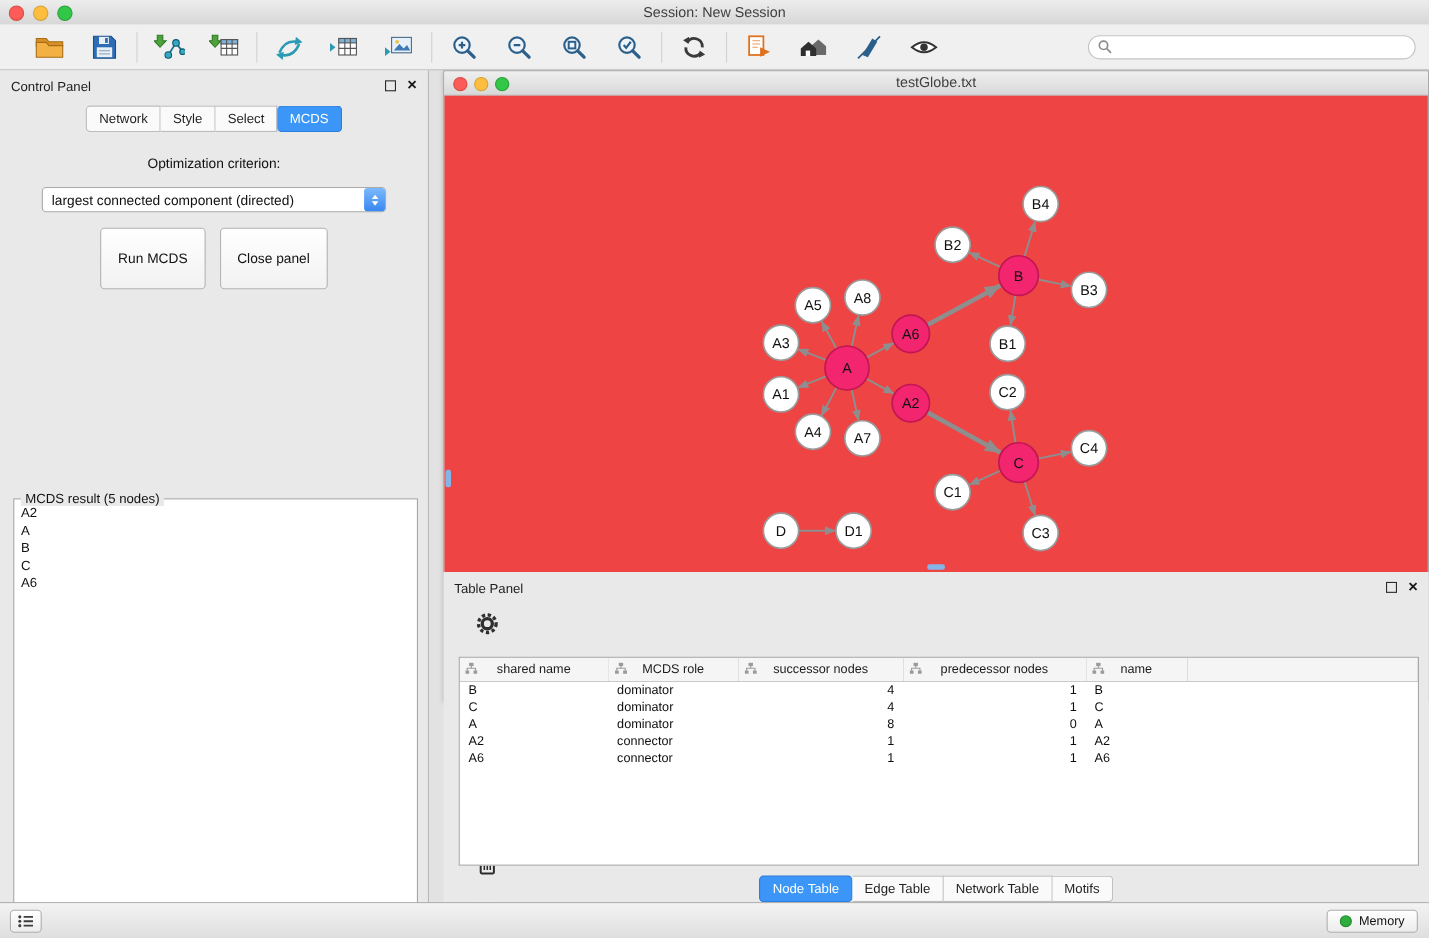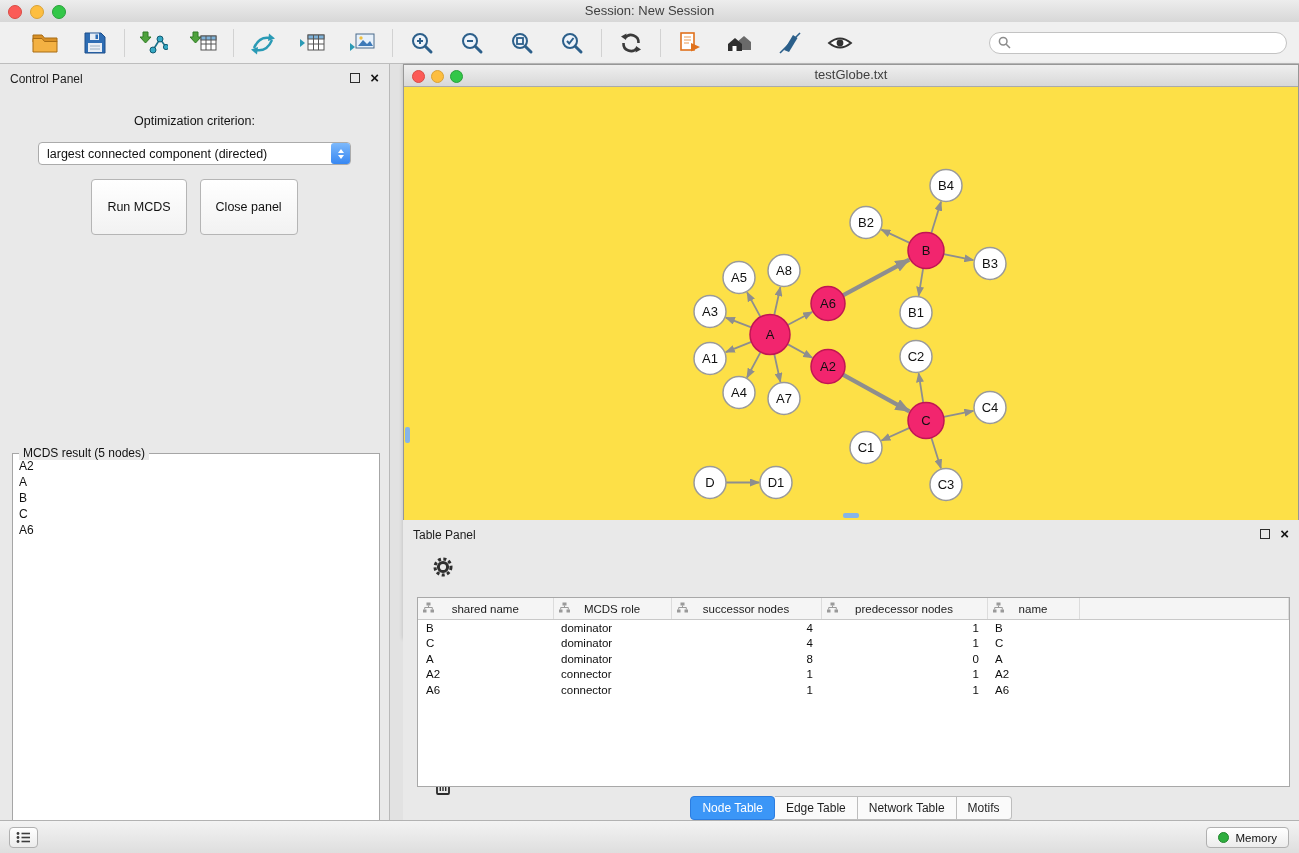--- a/index.html
+++ b/index.html
@@ -55,21 +55,21 @@
   .result-legend{position:absolute;left:6px;top:-8px;background:#e9e9e9;padding:0 4px;font-size:12px;color:#111;}
   .result-list{position:absolute;left:1px;right:1px;top:4px;bottom:1px;overflow:auto;}
   .result-item{font-size:12px;color:#111;line-height:16px;padding-left:5px;}
   
   .network-window{position:absolute;left:403px;top:64px;width:896px;height:574px;background:#fff;
     border:1px solid #979797;box-sizing:border-box;box-shadow:0 1px 4px rgba(0,0,0,0.18);}
   .net-titlebar{position:relative;height:21px;background:linear-gradient(#efefef,#d8d8d8);border-bottom:1px solid #aaa;}
   .net-lights{position:absolute;left:8px;top:5px;display:flex;gap:6px;}
   .net-lights .light{width:11px;height:11px;}
   .net-title{text-align:center;font-size:13px;line-height:20px;color:#3f3f3f;}
-  .net-content{position:absolute;left:0;top:22px;right:0;bottom:0;background:#fde047;overflow:hidden;}
+  .net-content{position:absolute;left:0;top:22px;right:0;bottom:0;background:#ef4444;overflow:hidden;}
   .net-content svg.netsvg{display:block;width:100%;height:100%;}
   .node-label{font-family:"Liberation Sans",sans-serif;font-size:13px;fill:#111;}
   .v-thumb{position:absolute;left:1px;top:362px;width:5px;height:16px;background:#85b4e8;border-radius:2px;}
   .h-thumb{position:absolute;left:439px;top:448px;width:16px;height:5px;background:#85b4e8;border-radius:2px;}
   .grip{position:absolute;right:1px;bottom:1px;}
   
   .table-panel{position:absolute;left:403px;top:520px;width:896px;height:300px;background:#e9e9e9;box-sizing:border-box;}
   .tp-toolbar{position:absolute;left:26px;top:36px;height:34px;display:flex;align-items:center;gap:24px;flex-direction:column;}
   .tp-btn{border:none;background:transparent;padding:0;display:flex;align-items:center;justify-content:center;cursor:pointer;}
   .fx{font-family:"DejaVu Serif",serif;font-style:italic;font-size:16px;color:#a3a3a3;}
@@ -258,20 +258,26 @@
 </div>
 
 <div class="control-panel">
   <div class="panel-head">
     <span class="ptitle">Control Panel</span>
     <span class="win-btns">
       <span class="float-ico"></span>
       <span class="close-ico">×</span>
     </span>
   </div>
+  <div class="seg-tabs">
+      <div class="seg">Network</div>
+      <div class="seg">Style</div>
+      <div class="seg">Select</div>
+      <div class="seg active">MCDS</div>
+    </div>
   <div class="opt-label">Optimization criterion:</div>
   <div class="dropdown">
     <span class="dval">largest connected component (directed)</span>
     <span class="stepper">
       <i class="tri-up"></i>
         <i class="tri-dn"></i>
     </span>
   </div>
   <div class="btn-row">
     <button class="mac-btn">Run MCDS</button>

